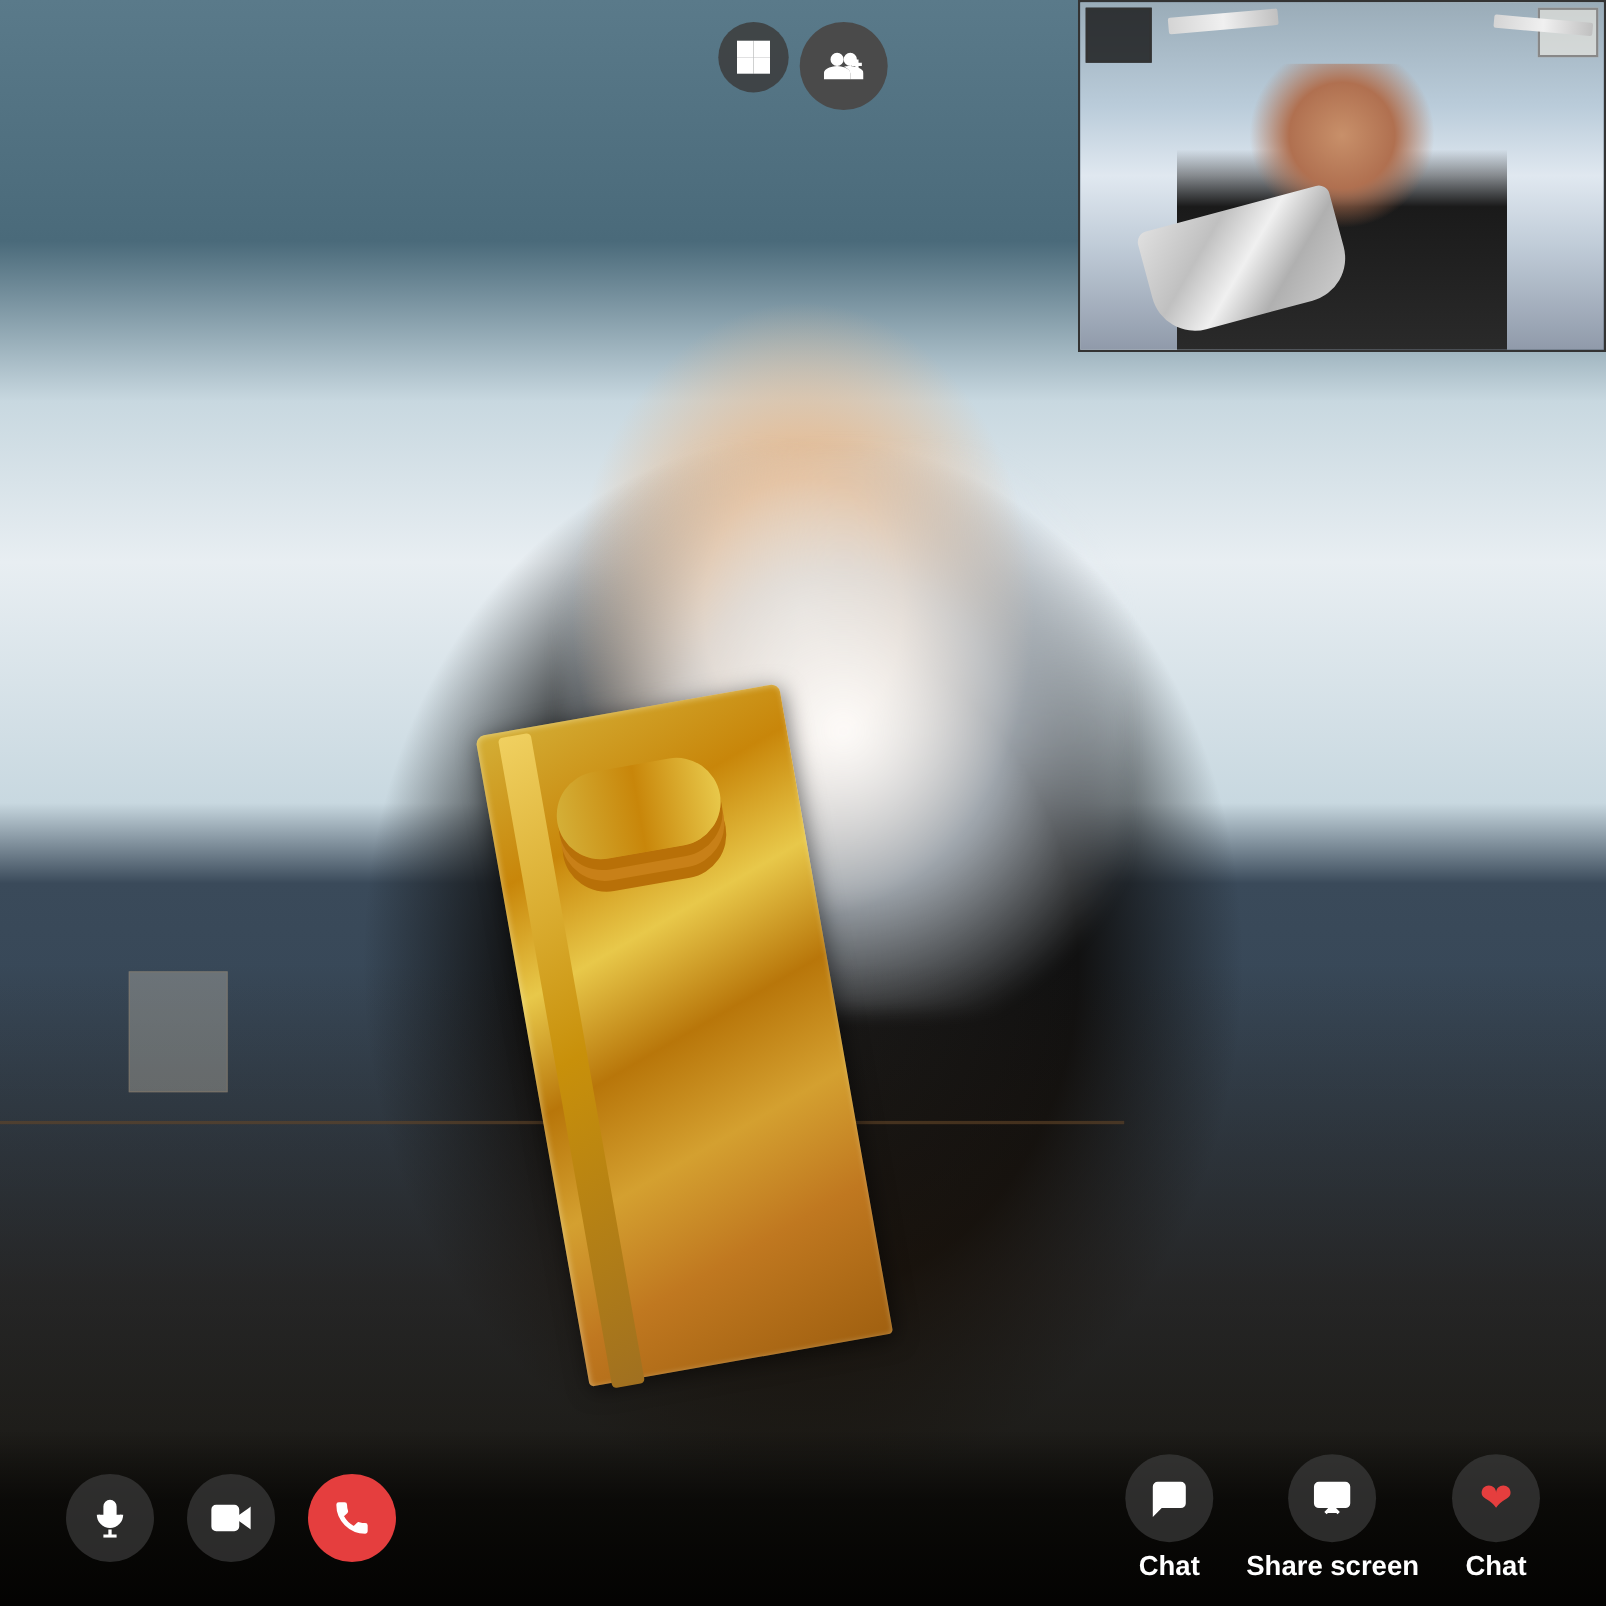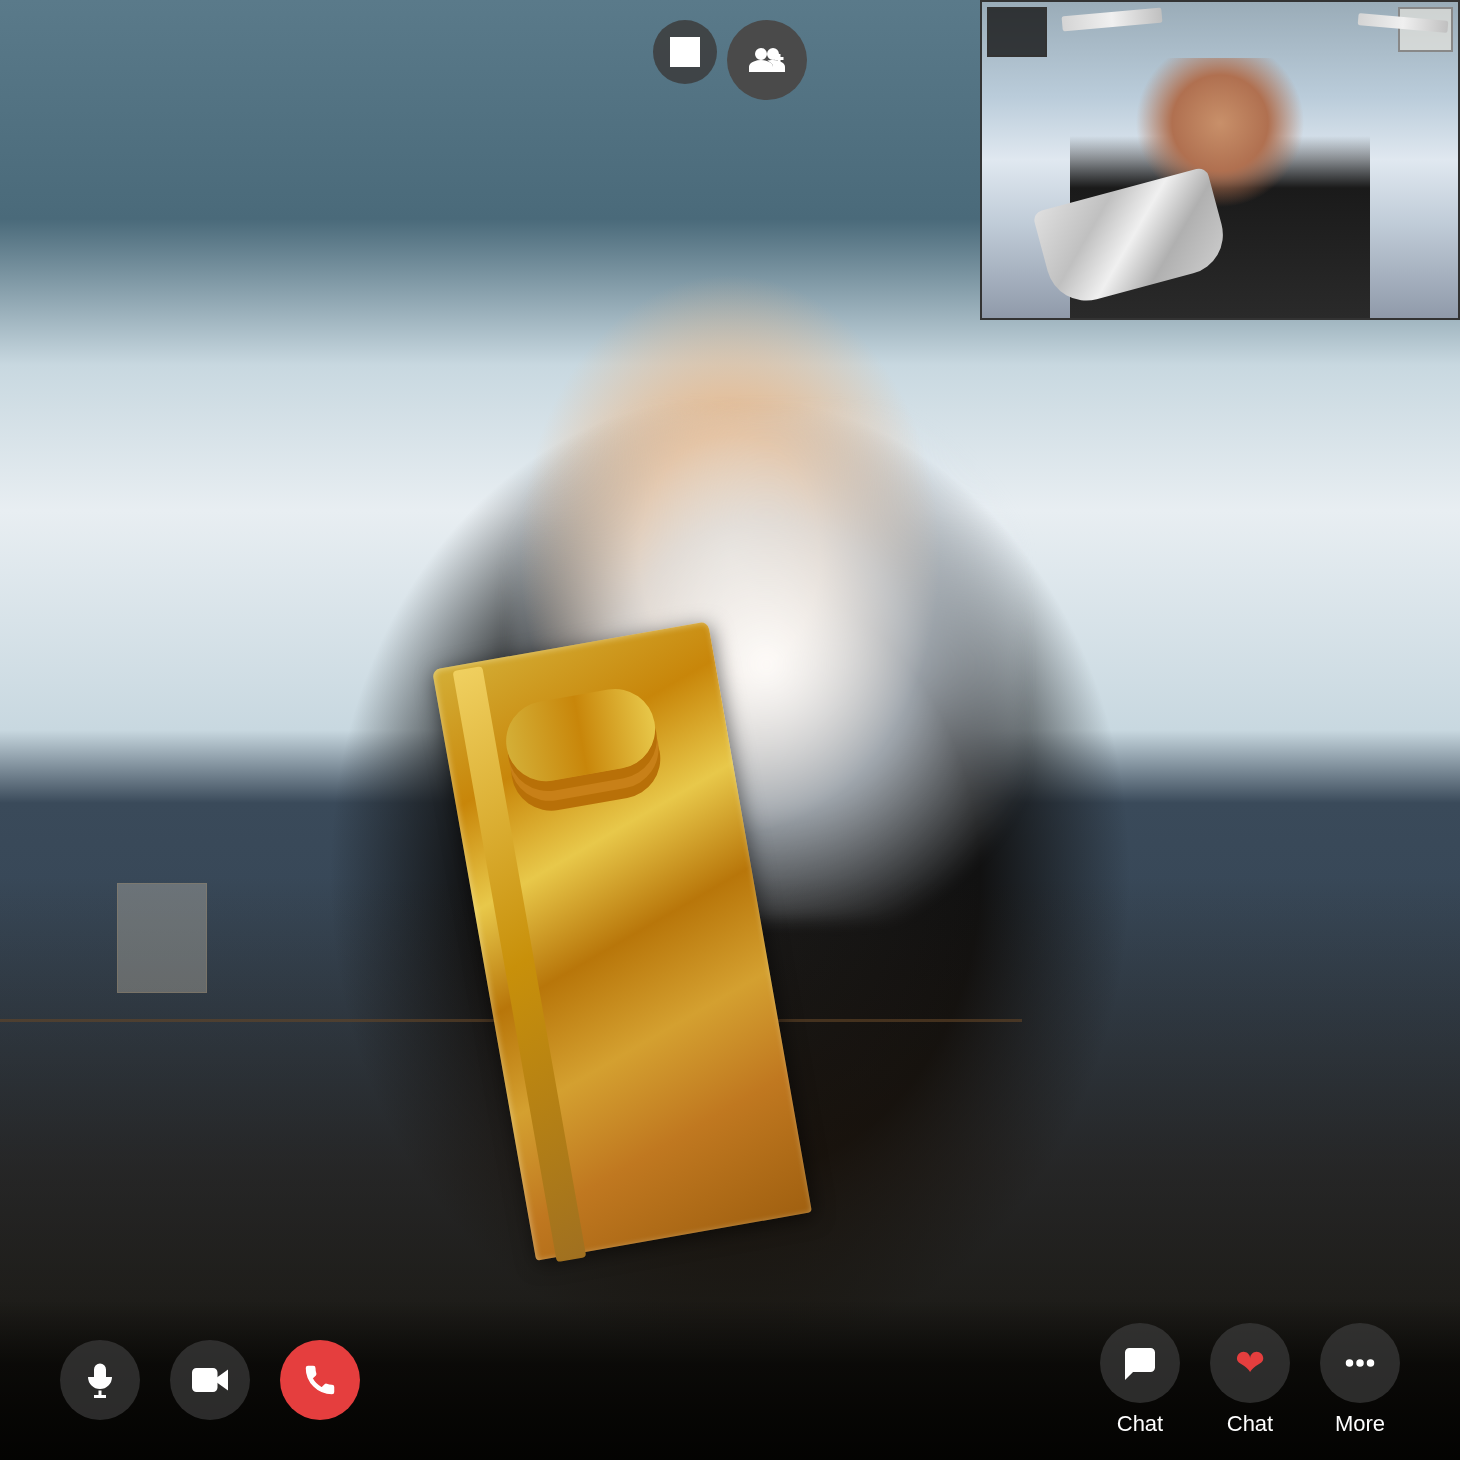--- a/index.html
+++ b/index.html
@@ -288,23 +288,23 @@
 
     .tool-btn-circle.end-call {
       background: #e53e3e;
     }
 
     .tool-btn-circle.react-btn {
       background: rgba(60,60,60,0.7);
     }
 
     .tool-label {
-      font-size: 22px;
+      font-size: 25px;
       color: white;
-      font-weight: 400;
+      font-weight: 700;
     }
 
     
     .icon-svg {
       width: 36px;
       height: 36px;
       fill: white;
       stroke: white;
     }
 
@@ -393,35 +393,36 @@
     <div class="toolbar-right">
       <button class="tool-btn">
         <div class="tool-btn-circle">
           <svg class="icon-svg" viewBox="0 0 24 24" fill="none" stroke="white" stroke-width="2">
             <path d="M21 15a2 2 0 01-2 2H7l-4 4V5a2 2 0 012-2h14a2 2 0 012 2z"></path>
           </svg>
         </div>
         <span class="tool-label">Chat</span>
       </button>
 
+      <button class="tool-btn">
+        <div class="tool-btn-circle">
+          <svg class="icon-svg" viewBox="0 0 24 24" fill="none" stroke="white" stroke-width="2">
+            <rect x="2" y="3" width="20" height="14" rx="2"></rect>
+            <polyline points="8 21 12 17 16 21"></polyline>
+            <line x1="12" y1="17" x2="12" y2="21"></line>
+            <path d="M8 8h8M8 12h5"></path>
+          </svg>
+        </div>
+        <span class="tool-label">Share screen</span>
+      </button>
 
       <button class="tool-btn">
         <div class="tool-btn-circle react-btn">
           <span class="heart-icon">❤</span>
         </div>
         <span class="tool-label">Chat</span>
       </button>
 
-      <button class="tool-btn">
-        <div class="tool-btn-circle">
-          <svg class="icon-svg" viewBox="0 0 24 24" fill="white">
-            <circle cx="5" cy="12" r="2"></circle>
-            <circle cx="12" cy="12" r="2"></circle>
-            <circle cx="19" cy="12" r="2"></circle>
-          </svg>
-        </div>
-        <span class="tool-label">More</span>
-      </button>
     </div>
 
   </div>
 
 </div>
 
 </body></html>

